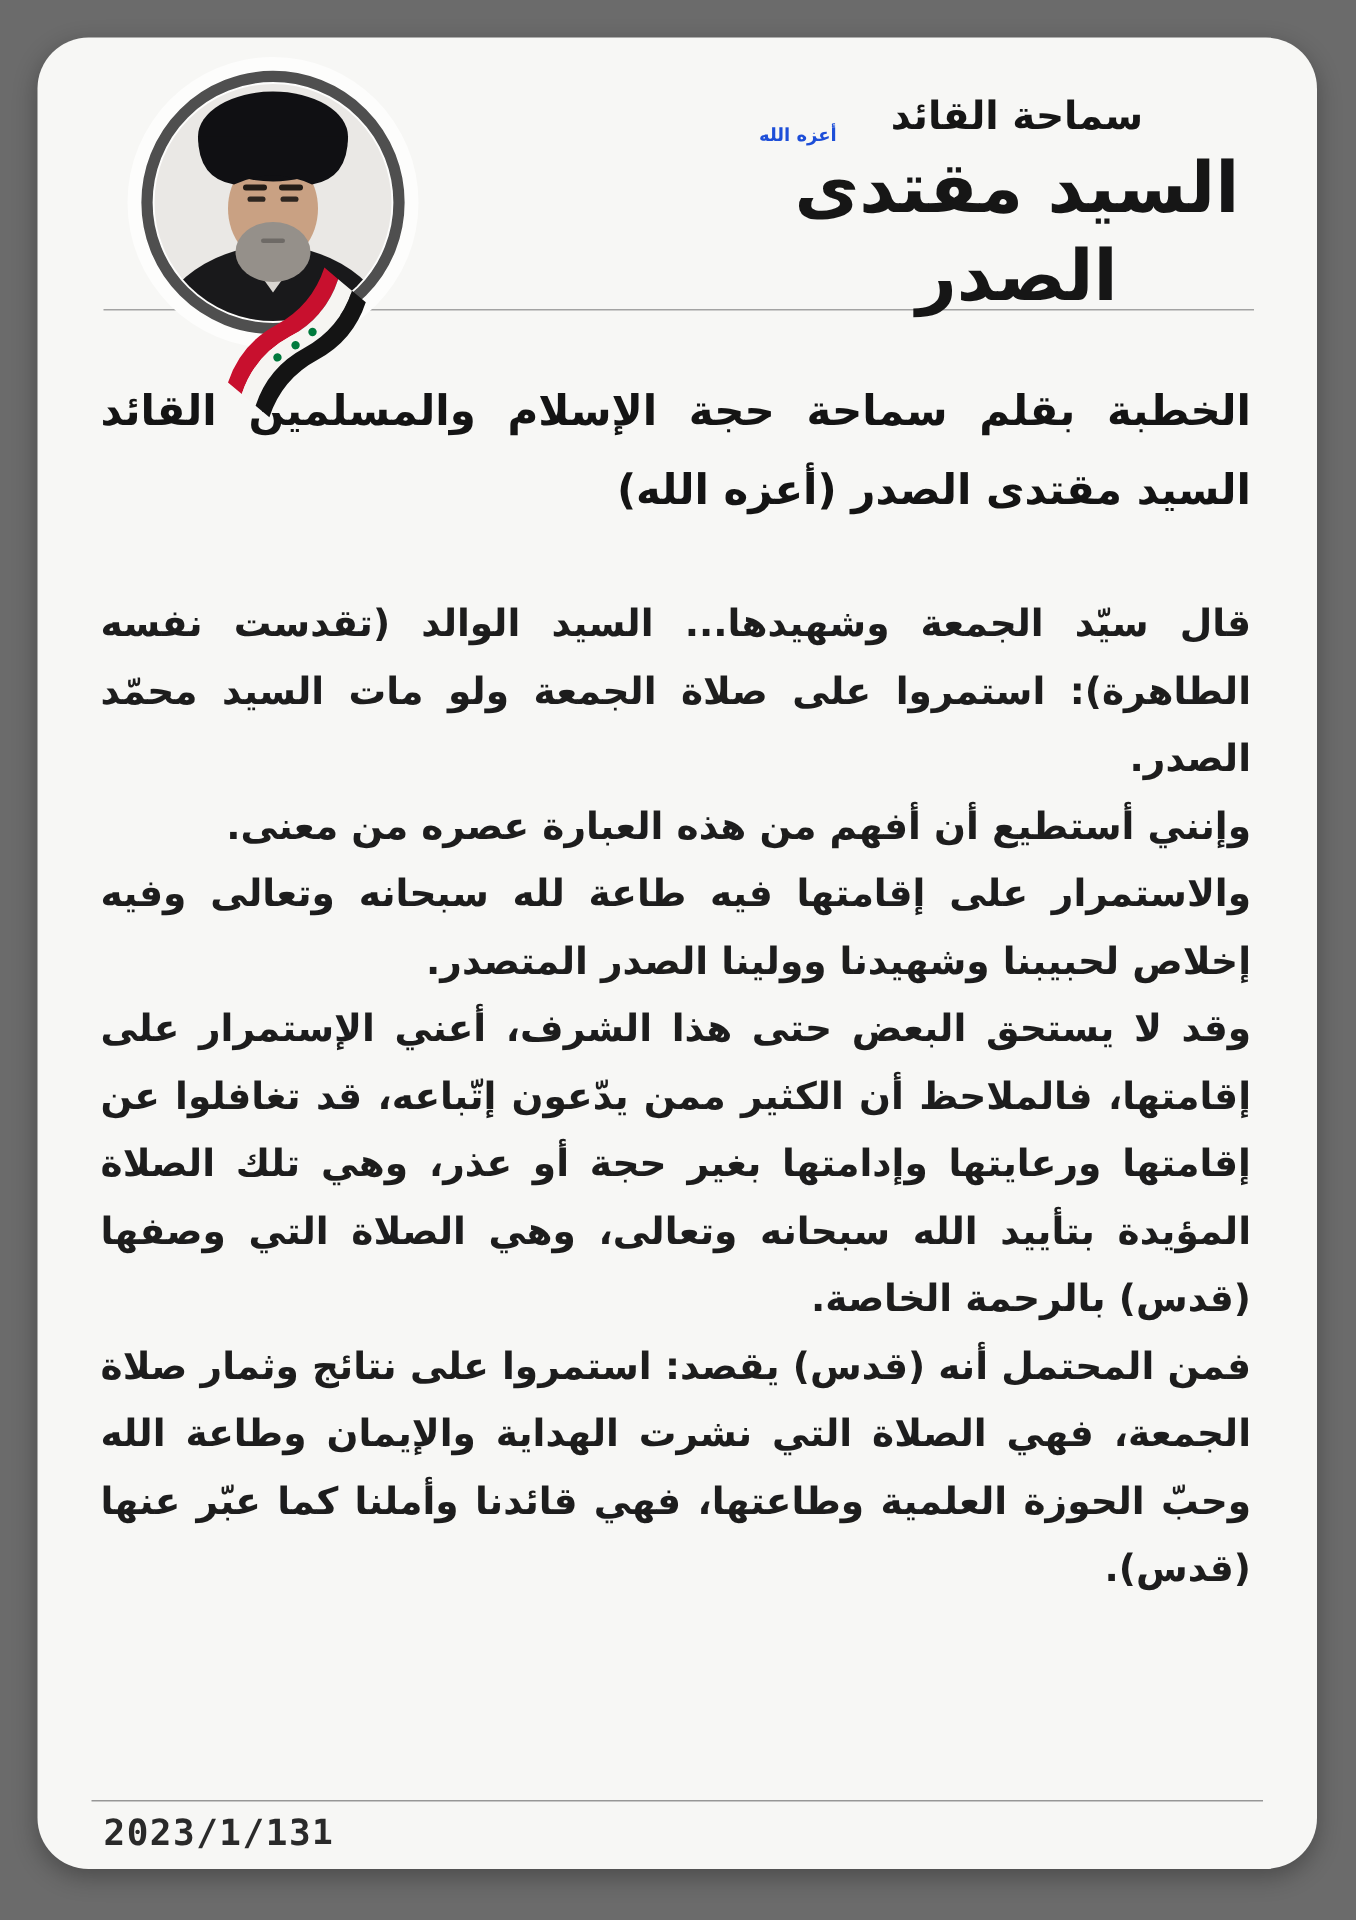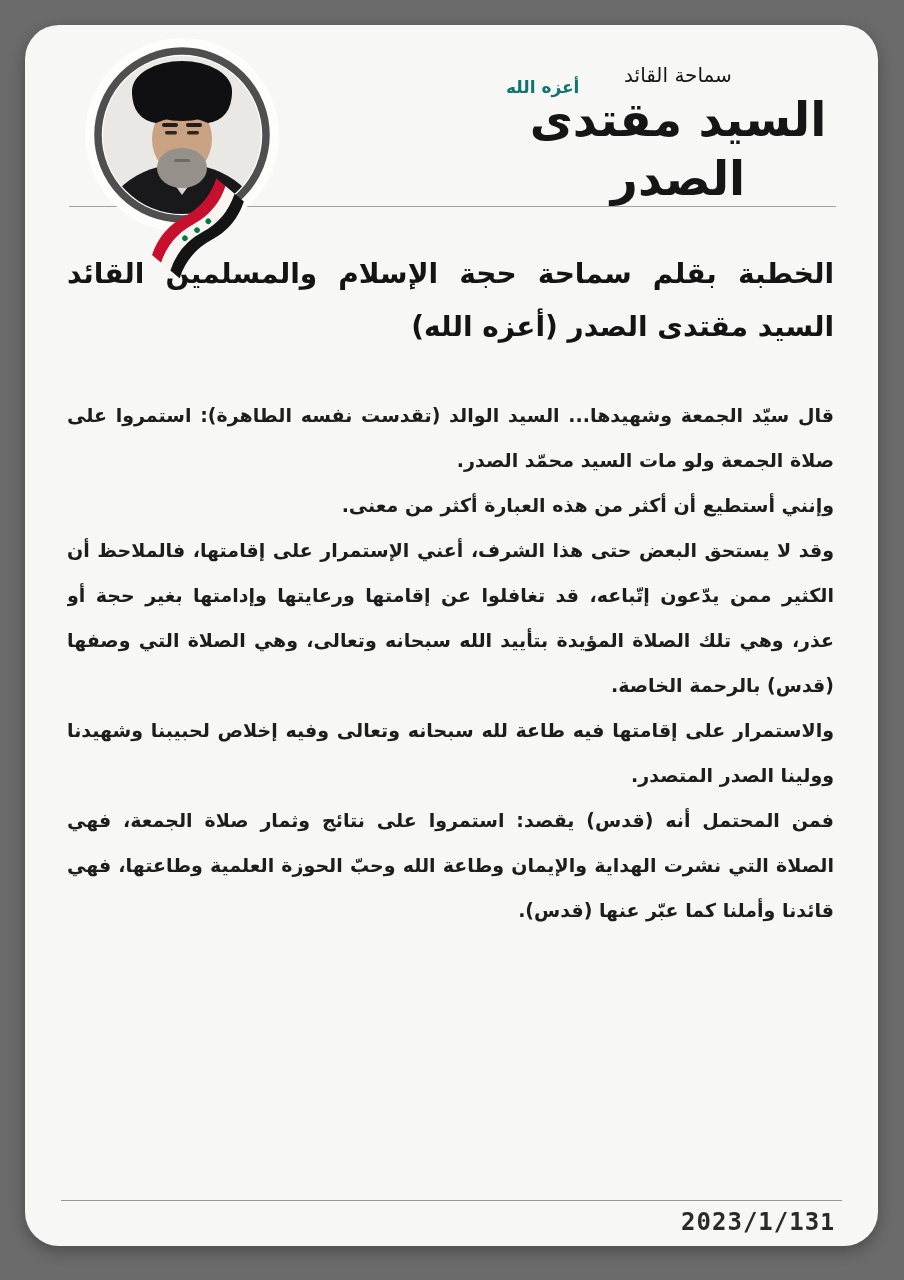--- a/index.html
+++ b/index.html
@@ -18,46 +18,46 @@
   
   .header-rule{
     position:absolute;left:44px;right:42px;top:181px;height:0;
     border-top:1px solid #a3a3a3;z-index:1;
   }
   .avatar-wrap{position:absolute;left:57px;top:10px;width:200px;height:250px;z-index:3;}
   .calligraphy{
     position:absolute;top:38px;right:30px;width:340px;
     direction:rtl;text-align:center;color:#161616;z-index:2;
   }
-  .callig-line1{font-size:20px;font-weight:normal;letter-spacing:1px;}
+  .callig-line1{font-size:26px;font-weight:bold;letter-spacing:1px;}
   .callig-line2{position:relative;font-size:47px;font-weight:bold;margin-top:4px;line-height:1.25;}
   .callig-seal{
-    position:absolute;left:-2px;top:-14px;font-size:17px;font-weight:bold;color:#0f766e;
+    position:absolute;left:-2px;top:-14px;font-size:12px;font-weight:bold;color:#1d4ed8;
   }
   
   .content{
     position:absolute;left:42px;right:44px;top:222px;bottom:74px;
     direction:rtl;overflow:hidden;
   }
   .doc-title{
     margin:0 0 40px 0;
     font-size:28px;font-weight:bold;color:#141414;
     line-height:1.9;text-align:justify;text-justify:inter-word;
   }
   .doc-body p{
     margin:0;
-    font-size:19px;font-weight:bold;color:#1d1d1d;
+    font-size:25px;font-weight:bold;color:#1d1d1d;
     line-height:45px;text-align:justify;text-justify:inter-word;
   }
   
   .footer{
     position:absolute;left:36px;right:36px;bottom:10px;
     border-top:1px solid #979797;
     padding:7px 8px 0 8px;
-    display:flex;justify-content:flex-end;align-items:center;
+    display:flex;justify-content:flex-start;align-items:center;
     direction:ltr;
   }
   .footer-date{
     font-family:"DejaVu Sans Mono", monospace;
     font-size:24px;font-weight:bold;color:#2a2a2a;letter-spacing:1px;
   }
   .footer-page{
     font-family:"DejaVu Sans Mono", monospace;
     font-size:23px;font-weight:bold;color:#2a2a2a;
   }
@@ -112,23 +112,23 @@
       <div class="callig-line2">
         <span class="callig-seal">أعزه الله</span>
         <span>السيد مقتدى الصدر</span>
       </div>
     </div>
 
     <div class="content">
       <h1 class="doc-title">الخطبة بقلم سماحة حجة الإسلام والمسلمين القائد السيد مقتدى الصدر (أعزه الله)</h1>
       <div class="doc-body">
         <p>قال سيّد الجمعة وشهيدها... السيد الوالد (تقدست نفسه الطاهرة): استمروا على صلاة الجمعة ولو مات السيد محمّد الصدر.</p>
-        <p>وإنني أستطيع أن أكثر من هذه العبارة أكثر من معنى.</p>
+        <p>وإنني أستطيع أن أفهم من هذه العبارة عصره من معنى.</p>
+        <p>والاستمرار على إقامتها فيه طاعة لله سبحانه وتعالى وفيه إخلاص لحبيبنا وشهيدنا وولينا الصدر المتصدر.</p>
         <p>وقد لا يستحق البعض حتى هذا الشرف، أعني الإستمرار على إقامتها، فالملاحظ أن الكثير ممن يدّعون إتّباعه، قد تغافلوا عن إقامتها ورعايتها وإدامتها بغير حجة أو عذر، وهي تلك الصلاة المؤيدة بتأييد الله سبحانه وتعالى، وهي الصلاة التي وصفها (قدس) بالرحمة الخاصة.</p>
-        <p>والاستمرار على إقامتها فيه طاعة لله سبحانه وتعالى وفيه إخلاص لحبيبنا وشهيدنا وولينا الصدر المتصدر.</p>
         <p>فمن المحتمل أنه (قدس) يقصد: استمروا على نتائج وثمار صلاة الجمعة، فهي الصلاة التي نشرت الهداية والإيمان وطاعة الله وحبّ الحوزة العلمية وطاعتها، فهي قائدنا وأملنا كما عبّر عنها (قدس).</p>
       </div>
     </div>
 
     <div class="footer">
       <span class="footer-date">2023/1/13</span>
       <span class="footer-page">1</span>
     </div>
 
   </div>

